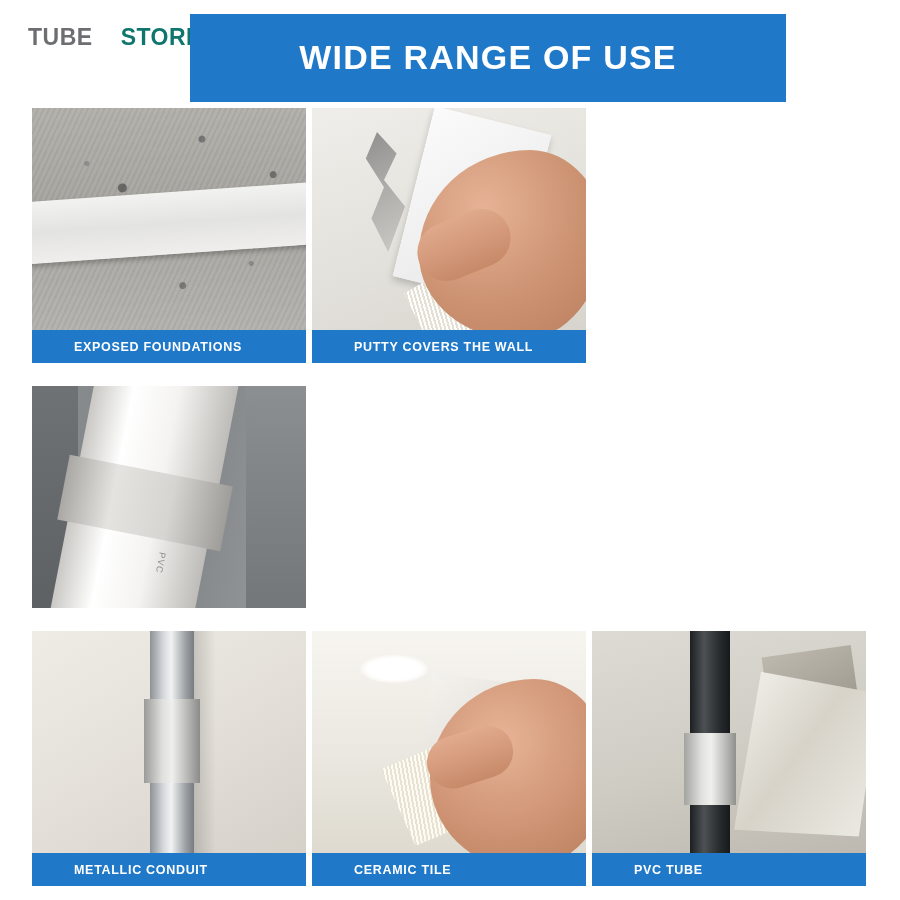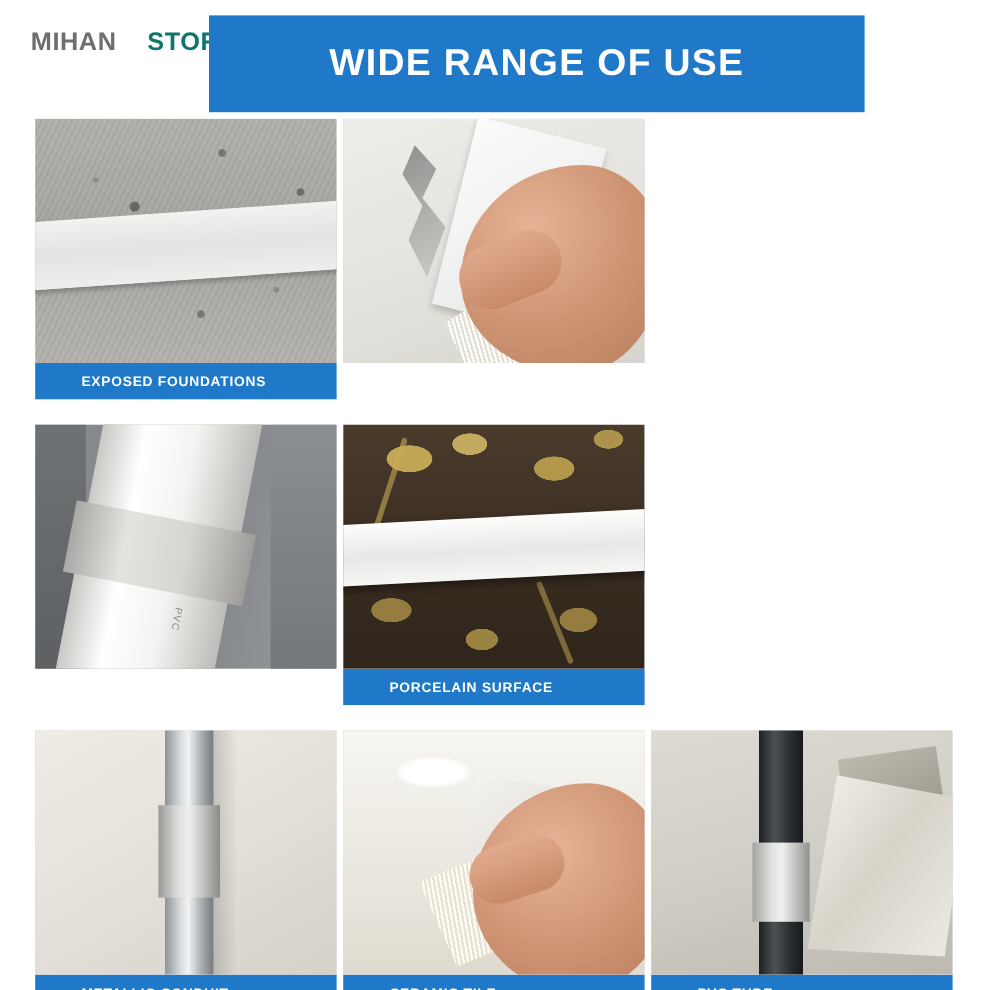--- a/index.html
+++ b/index.html
@@ -349,21 +349,21 @@
     transform: rotate(-8deg);
     opacity: 0.85;
   }
 </style>
 </head>
 <body>
 
 <div class="page">
 
   <div class="brand">
-    <span class="mihan">MIHAN</span><span class="store">STORE</span>
+    <span class="mihan">TUBE</span><span class="store">STORE</span>
   </div>
 
   <div class="header">
     <div class="header-title">WIDE RANGE OF USE</div>
   </div>
 
   <div class="grid">
 
     <div class="row">
 
@@ -378,49 +378,40 @@
 
       <div class="cell">
         <div class="photo">
           <div class="layer p2-bg"></div>
           <div class="layer p2-crack"></div>
           <div class="layer p2-tape tape-mesh"></div>
           <div class="layer p2-brush"></div>
           <div class="layer p2-hand"></div>
           <div class="layer p2-thumb"></div>
         </div>
+        <div class="caption-bar left-align">PUTTY COVERS THE WALL</div>
       </div>
 
 
     </div>
 
     <div class="row">
 
 
       <div class="cell">
         <div class="photo">
           <div class="layer p5-bg"></div>
           <div class="layer p5-wallL"></div>
           <div class="layer p5-wallR"></div>
           <div class="layer p5-pipe"></div>
           <div class="layer p5-tape tape-mesh"></div>
           <div class="layer p5-text">PVC</div>
         </div>
       </div>
 
-      <div class="cell">
-        <div class="photo">
-          <div class="layer p6-bg"></div>
-          <div class="layer p6-floral"></div>
-          <div class="layer p6-stemA"></div>
-          <div class="layer p6-stemB"></div>
-          <div class="layer p6-tape tape-mesh"></div>
-        </div>
-        <div class="caption-bar left-align">PORCELAIN SURFACE</div>
-      </div>
 
     </div>
 
     <div class="row">
 
       <div class="cell">
         <div class="photo">
           <div class="layer p7-bg"></div>
           <div class="layer p7-shadow"></div>
           <div class="layer p7-pipe"></div>

